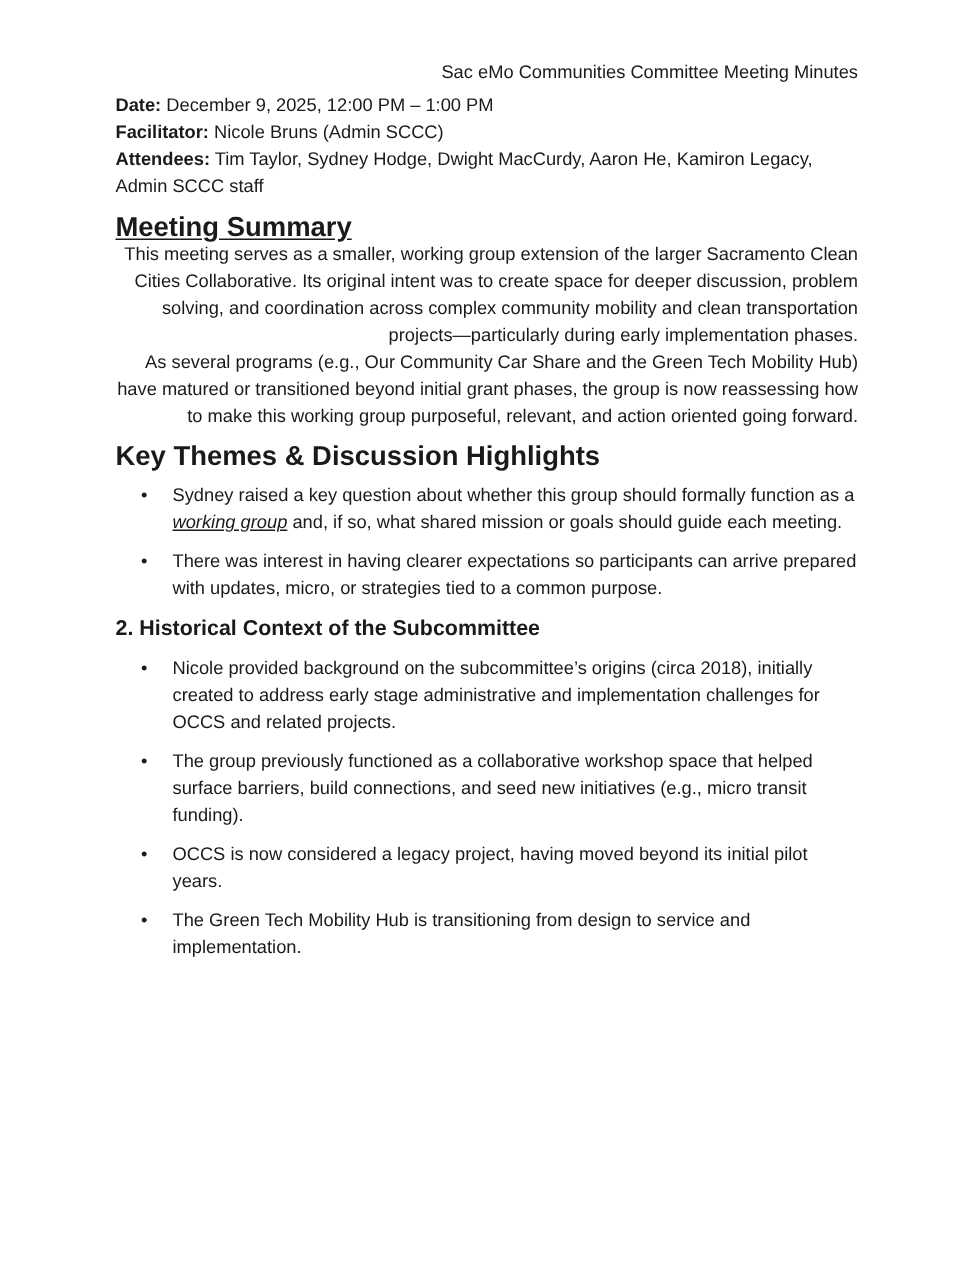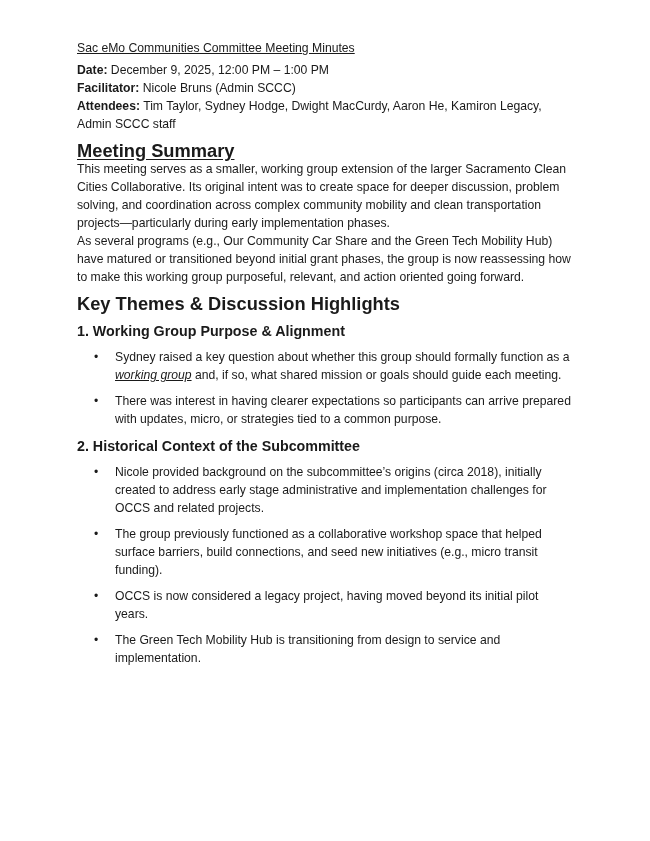--- a/index.html
+++ b/index.html
@@ -17,27 +17,26 @@
       line-height: 18px;
     }
     .page {
       position: relative;
       width: 650px;
       height: 841px;
       box-sizing: border-box;
       padding: 0 78px 0 77px;
     }
     .doc-title {
-      text-align: left;
+      text-align: right;
       padding-top: 39px;
       height: 18px;
       margin: 0;
       font-weight: normal;
       font-size: 12.2px;
-      text-decoration: underline;
     }
     .meta {
       margin-top: 4px;
     }
     .meta-line {
       margin: 0;
     }
     .meta-label {
       font-weight: bold;
     }
@@ -45,21 +44,21 @@
       font-weight: bold;
       margin: 0;
     }
     .underline {
       text-decoration: underline;
       text-underline-offset: 2px;
     }
     p.para {
       margin: 0;
     }
-    .mt-8 { margin-top: 8px; }
+    .mt-8 { margin-top: 8px; text-align: right; }
     .mt-9 { margin-top: 9px; }
     ul.bullets {
       list-style: none;
       margin: 0;
       padding: 0;
     }
     ul.bullets li {
       position: relative;
       padding-left: 38px;
       margin-top: 8px;
@@ -84,21 +83,20 @@
     <p class="meta-line"><span class="meta-label">Attendees:</span><span> Tim Taylor, Sydney Hodge, Dwight MacCurdy, Aaron He, Kamiron Legacy, Admin SCCC staff</span></p>
   </div>
 
   <h2 class="section-heading mt-9"><span class="underline">Meeting Summary</span></h2>
 
   <p class="para mt-8">This meeting serves as a smaller, working group extension of the larger Sacramento Clean Cities Collaborative. Its original intent was to create space for deeper discussion, problem solving, and coordination across complex community mobility and clean transportation projects—particularly during early implementation phases.</p>
   <p class="para mt-8">As several programs (e.g., Our Community Car Share and the Green Tech Mobility Hub) have matured or transitioned beyond initial grant phases, the group is now reassessing how to make this working group purposeful, relevant, and action oriented going forward.</p>
 
   <h2 class="section-heading mt-9">Key Themes &amp; Discussion Highlights</h2>
 
-  <h3 class="section-heading mt-9">1. Working Group Purpose &amp; Alignment</h3>
   <ul class="bullets">
     <li>
       <span class="bullet-dot">•</span>
       <span>Sydney raised a key question about whether this group should formally function as a </span><em>working group</em><span> and, if so, what shared mission or goals should guide each meeting.</span>
     </li>
     <li>
       <span class="bullet-dot">•</span>
       <span>There was interest in having clearer expectations so participants can arrive prepared with updates, micro, or strategies tied to a common purpose.</span>
     </li>
   </ul>

